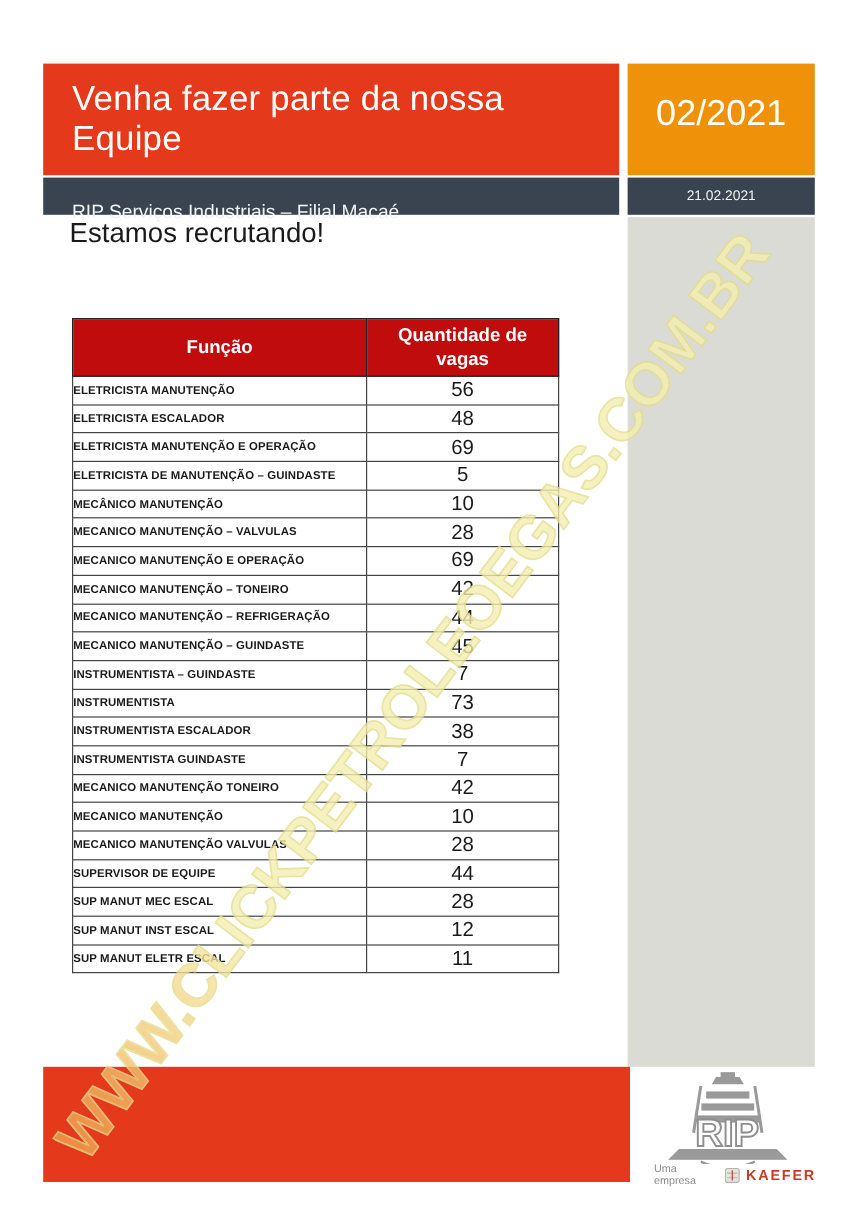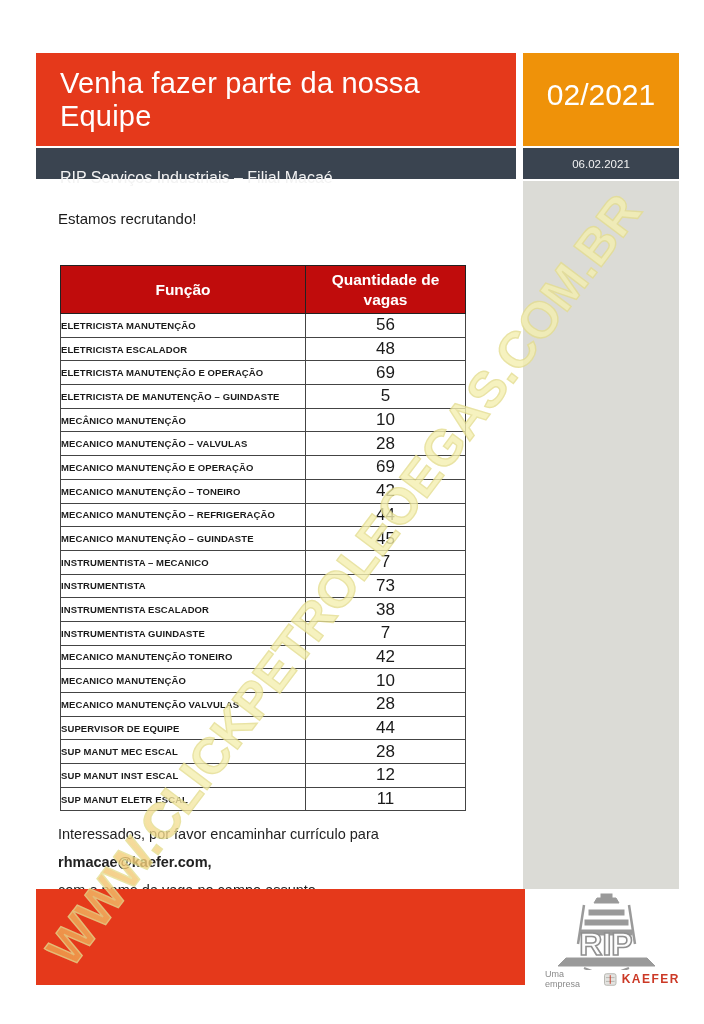--- a/index.html
+++ b/index.html
@@ -26,21 +26,21 @@
   .bar-right {
     position:absolute; left:523px; top:148px; width:156px; height:31px;
     background:#3A4450; display:flex; align-items:center; justify-content:center;
   }
   .bar-right span { color:#f2f2f2; font-size:11.5px; }
   .sidebar {
     position:absolute; left:523px; top:181px; width:156px; height:708px;
     background:#DBDBD6;
   }
   
-  .intro1 { position:absolute; left:58px; top:210px; font-size:15px; }
+  .intro1 { position:absolute; left:58px; top:181px; font-size:23px; }
   .intro2 { position:absolute; left:58px; top:225px; font-size:19.5px; }
   
   table.vacancies {
     position:absolute; left:60px; top:265px; width:405px;
     border-collapse:collapse; table-layout:fixed;
   }
   table.vacancies th {
     background:#C00C0C; color:#ffffff; font-size:15.5px; font-weight:bold;
     height:47px; border:1px solid #222; text-align:center; line-height:1.25; padding:0 8px;
   }
@@ -76,21 +76,21 @@
   <div class="banner">
     <div class="banner-title">Venha fazer parte da nossa Equipe</div>
   </div>
   <div class="edition">
     <div class="edition-label">02/2021</div>
   </div>
   <div class="bar-left">
     <span>RIP Serviços Industriais – Filial Macaé</span>
   </div>
   <div class="bar-right">
-    <span>06.02.2021</span>
+    <span>21.02.2021</span>
   </div>
 
   <div class="sidebar"></div>
 
   <div class="intro1">Estamos recrutando!</div>
 
   <table class="vacancies">
     <colgroup>
         <col class="c1">
         <col class="c2">
@@ -136,21 +136,21 @@
         </tr>
         <tr>
           <td class="funcao">MECANICO MANUTENÇÃO – REFRIGERAÇÃO</td>
           <td class="vagas">44</td>
         </tr>
         <tr>
           <td class="funcao">MECANICO MANUTENÇÃO – GUINDASTE</td>
           <td class="vagas">45</td>
         </tr>
         <tr>
-          <td class="funcao">INSTRUMENTISTA – MECANICO</td>
+          <td class="funcao">INSTRUMENTISTA – GUINDASTE</td>
           <td class="vagas">7</td>
         </tr>
         <tr>
           <td class="funcao">INSTRUMENTISTA</td>
           <td class="vagas">73</td>
         </tr>
         <tr>
           <td class="funcao">INSTRUMENTISTA ESCALADOR</td>
           <td class="vagas">38</td>
         </tr>
@@ -182,24 +182,20 @@
           <td class="funcao">SUP MANUT INST ESCAL</td>
           <td class="vagas">12</td>
         </tr>
         <tr>
           <td class="funcao">SUP MANUT ELETR ESCAL</td>
           <td class="vagas">11</td>
         </tr>
       </tbody>
   </table>
 
-  <div class="footer-note">
-    <div><span>Interessados, por favor encaminhar currículo para </span><b>rhmacae@kaefer.com,</b></div>
-    <div>com o nome da vaga no campo assunto.</div>
-  </div>
 
   <div class="orange-block"></div>
 
   <div class="logo-area">
     <svg width="118" height="78" viewBox="0 0 118 78">
       <g stroke="#9A9A9A" fill="#9A9A9A">
         <rect x="53" y="2" width="11" height="4" fill="#9A9A9A"></rect>
         <polygon points="49,6 68,6 71,11 46,11"></polygon>
         <line x1="36" y1="13" x2="30" y2="52" stroke-width="2.5" fill="none"></line>
         <line x1="81" y1="13" x2="87" y2="52" stroke-width="2.5" fill="none"></line>

